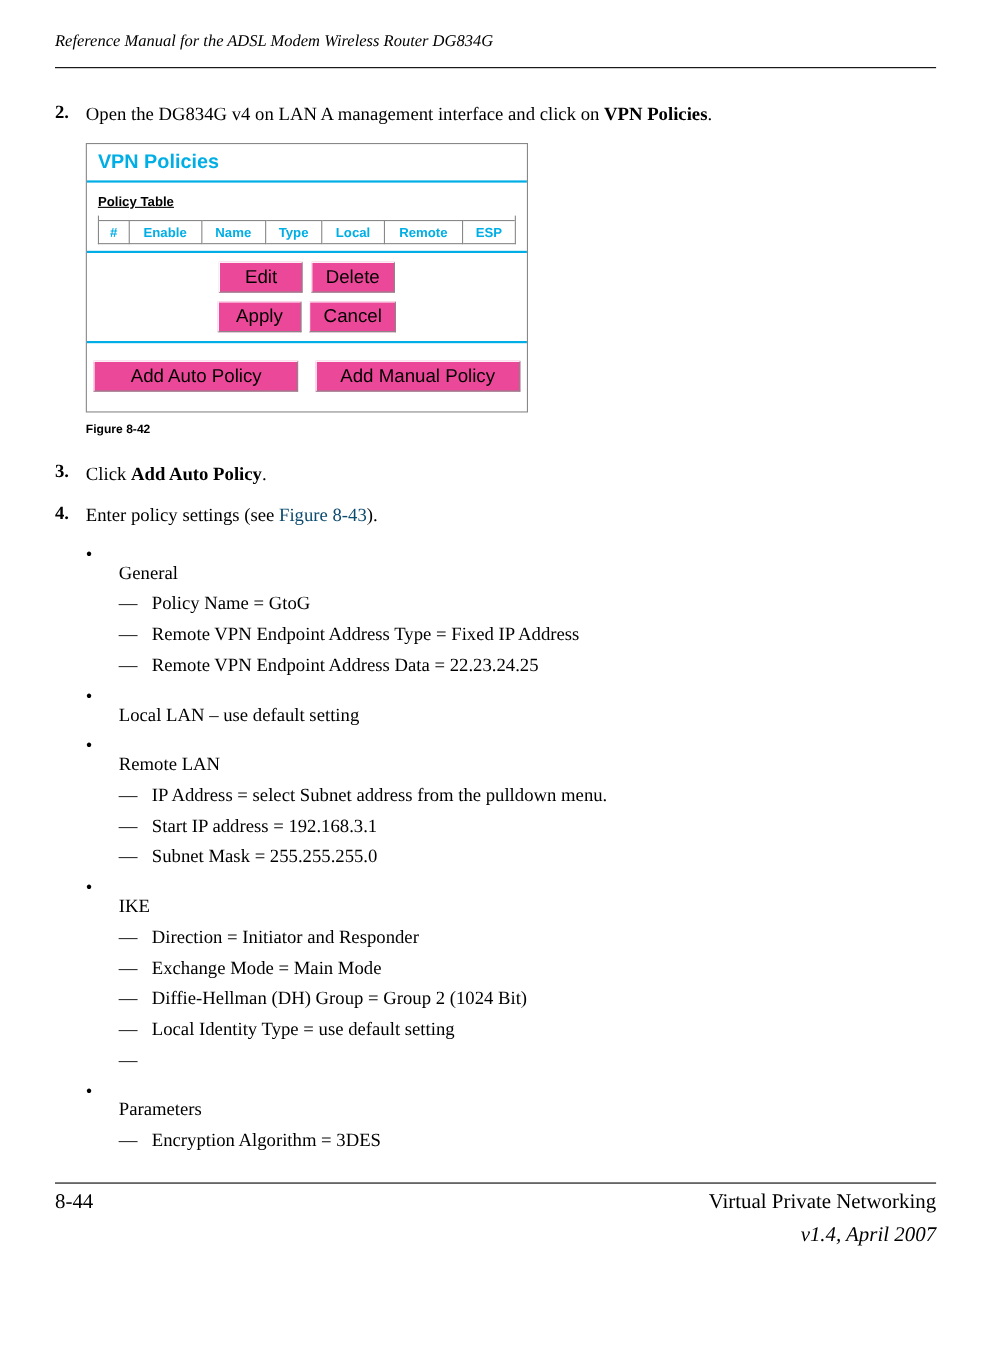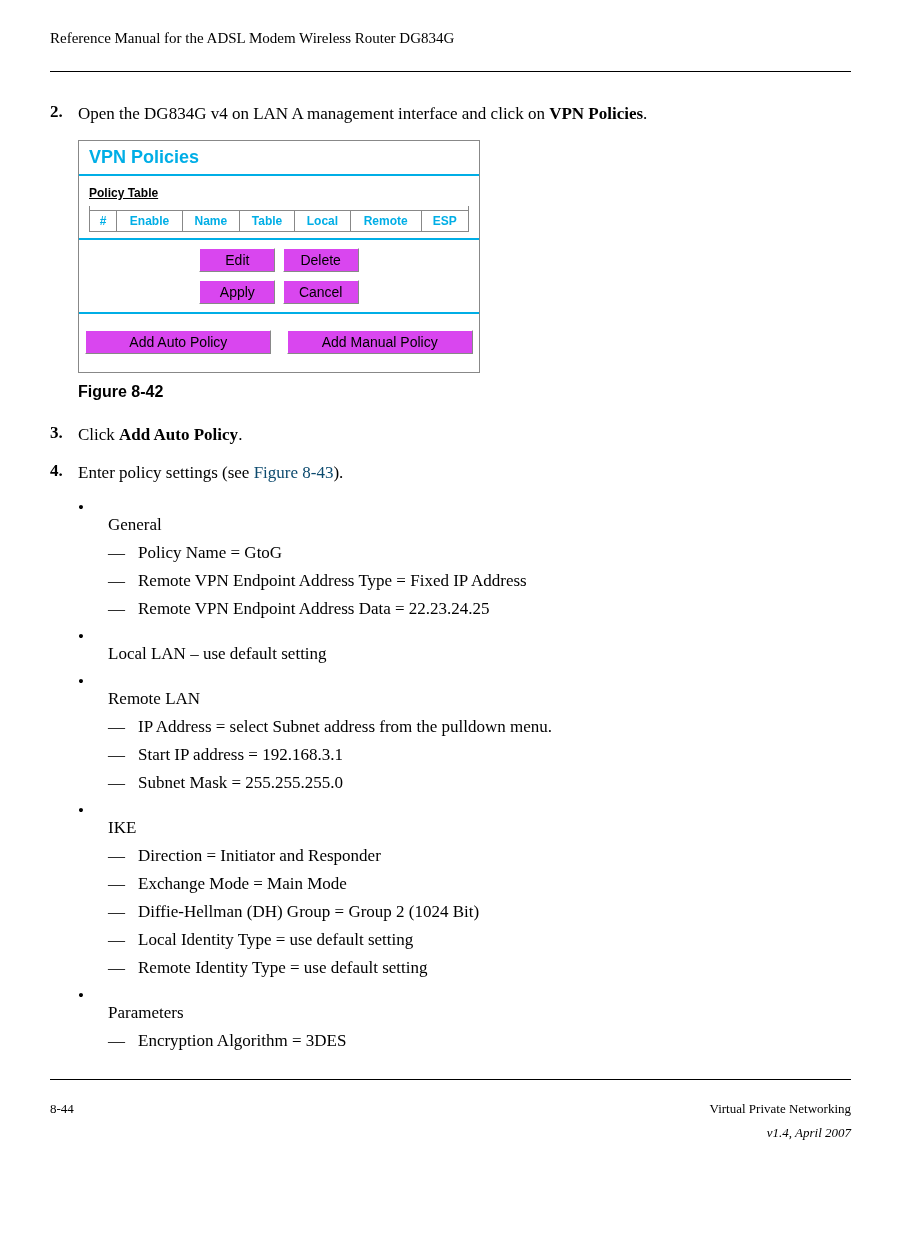--- a/index.html
+++ b/index.html
@@ -8,23 +8,24 @@
     font-family: "Times New Roman", Times, serif;
     font-size: 17px;
     width: 901px;
     color: #000;
     background: #fff;
   }
   .page {
     padding: 30px 50px 20px 50px;
   }
   .page-header {
+    font-style: italic;
     font-size: 15px;
     border-bottom: 1px solid #000;
-    padding-bottom: 24px;
+    padding-bottom: 14px;
     margin-bottom: 30px;
   }
   .step {
     display: flex;
     margin-bottom: 14px;
   }
   .step-num {
     font-weight: bold;
     width: 28px;
     flex-shrink: 0;
@@ -33,21 +34,21 @@
     flex: 1;
     line-height: 1.4;
   }
   .bold { font-weight: bold; }
   .figure-container {
     margin: 12px 0 10px 28px;
   }
   .figure-caption {
     font-weight: bold;
     font-family: Arial, Helvetica, sans-serif;
-    font-size: 16px;
+    font-size: 11px;
     margin: 10px 0 22px 28px;
   }
   .bullet-list {
     margin: 6px 0 0 28px;
   }
   .bullet-item {
     display: flex;
     margin-bottom: 8px;
   }
   .bullet-marker {
@@ -63,22 +64,22 @@
     margin-bottom: 8px;
   }
   .dash-marker {
     width: 30px;
     flex-shrink: 0;
   }
   .link { color: #0c4a6e; }
   .page-footer {
     border-top: 1px solid #000;
     margin-top: 28px;
-    padding-top: 21px;
-    font-size: 13px;
+    padding-top: 6px;
+    font-size: 19px;
   }
   .footer-row {
     display: flex;
     justify-content: space-between;
   }
   .footer-center {
     text-align: right;
     font-style: italic;
     margin-top: 8px;
   }
@@ -130,23 +131,23 @@
     padding: 0;
   }
   .btn-row {
     text-align: center;
     margin: 8px 0;
   }
   .ui-btn {
     display: inline-block;
     min-width: 50px;
     font-family: Arial, Helvetica, sans-serif;
-    font-size: 14px;
+    font-size: 17px;
     padding: 3px 12px;
-    background: #d946ef;
+    background: #ec4899;
     border: 1px solid #888;
     border-top-color: #fff;
     border-left-color: #fff;
     cursor: default;
     margin: 0 2px;
     text-align: center;
   }
   .ui-btn.wide {
     min-width: 160px;
     margin: 0 6px;
@@ -173,21 +174,21 @@
       <div class="vpn-subtitle">Policy Table</div>
       <table class="vpn-table">
         <tbody>
             <tr>
           <td class="spacer-cell" colspan="7"></td>
         </tr>
         <tr>
           <th>#</th>
           <th>Enable</th>
           <th>Name</th>
-          <th>Table</th>
+          <th>Type</th>
           <th>Local</th>
           <th>Remote</th>
           <th>ESP</th>
         </tr>
       </tbody>
         </table>
       <hr class="vpn-hr">
       <div class="btn-row">
         <span class="ui-btn">Edit</span>
         <span class="ui-btn">Delete</span>
@@ -282,21 +283,20 @@
       <div class="dash-item">
           <div class="dash-marker">—</div>
           <div>Diffie-Hellman (DH) Group = Group 2 (1024 Bit)</div>
         </div>
       <div class="dash-item">
           <div class="dash-marker">—</div>
           <div>Local Identity Type = use default setting</div>
         </div>
       <div class="dash-item">
           <div class="dash-marker">—</div>
-          <div>Remote Identity Type = use default setting</div>
         </div>
     </div>
 
     <div class="bullet-item">
       <div class="bullet-marker">•</div>
       <div class="bullet-text">Parameters</div>
     </div>
     <div class="dash-list">
       <div class="dash-item">
           <div class="dash-marker">—</div>

